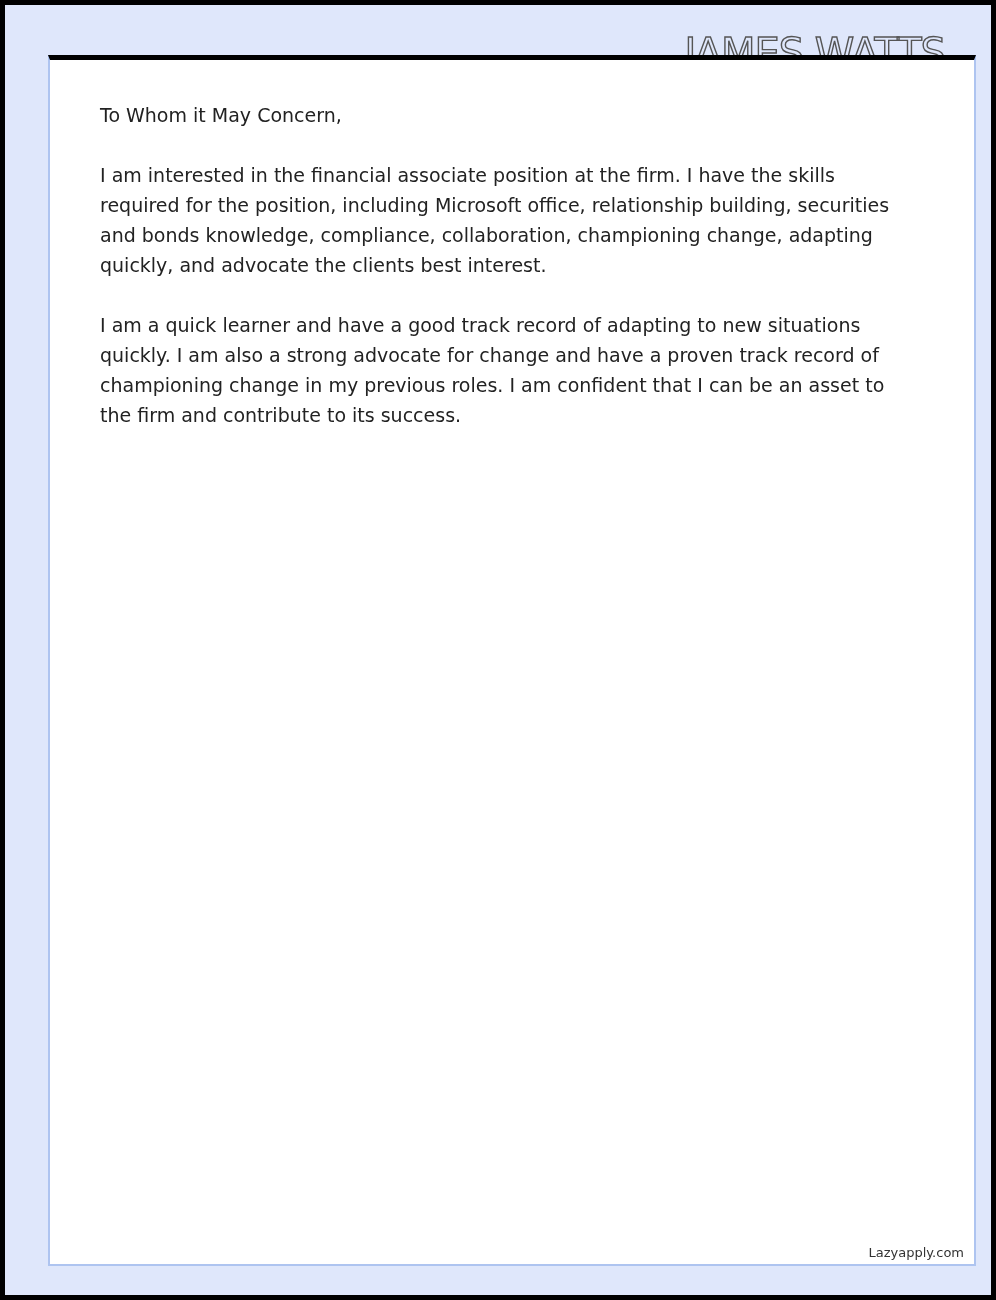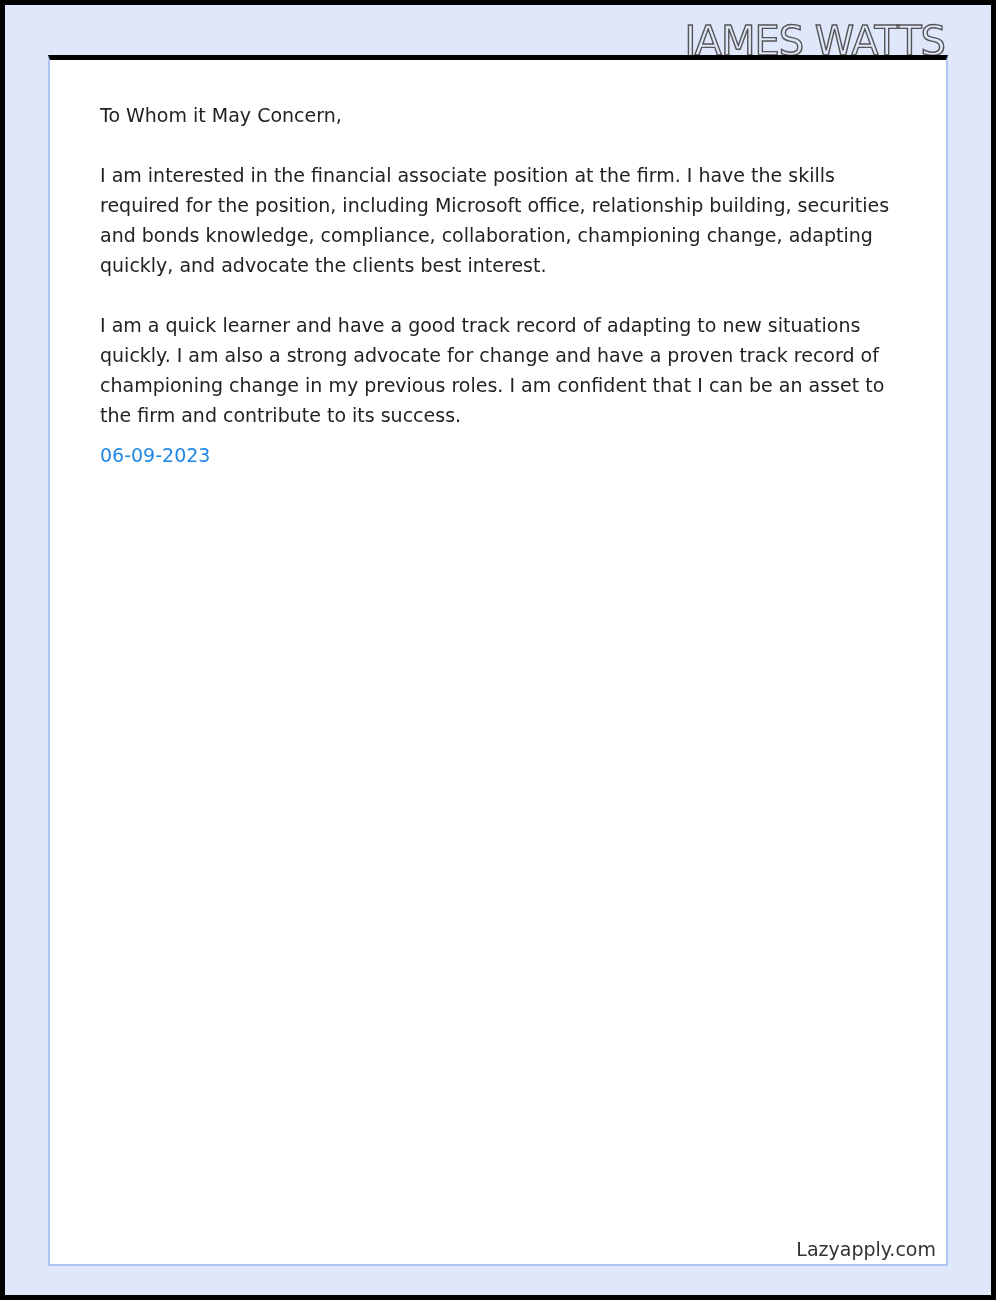--- a/index.html
+++ b/index.html
@@ -1,34 +1,33 @@
 <!DOCTYPE html>
 <html><head>
 <meta charset="utf-8">
 <style>
   html, body { margin:0; padding:0; }
   body { width:996px; height:1300px; position:relative; font-family:"DejaVu Sans", sans-serif; }
   .frame { position:absolute; left:0; top:0; width:986px; height:1290px; border:5px solid #000; background:#dfe7fb; }
-  .name { position:absolute; right:46px; top:12px; font-size:40px; letter-spacing:-1px; color:#dfe7fb;
+  .name { position:absolute; right:46px; top:24px; font-size:40px; letter-spacing:-1px; color:#dfe7fb;
           -webkit-text-stroke:1.4px #555; font-family:"DejaVu Sans", sans-serif; line-height:48px; }
   .card { position:absolute; left:43px; top:50px; width:896px; height:1204px; background:#fff;
           border-left:2px solid #aec4f0; border-right:2px solid #aec4f0; border-bottom:2px solid #aec4f0;
-          border-top:5px solid #000; }
+          border-top:5px solid #000;padding-left:28px; }
   .content { position:absolute; left:50px; top:40px; width:800px; font-size:19px; line-height:30px; color:#222; }
   .content p { margin:0 0 30px 0; }
   .date { color:#1e88e5; margin-top:-20px; }
-  .footer { position:absolute; right:10px; bottom:4px; font-size:19px; color:#333;text-align:right; }
+  .footer { position:absolute; right:10px; bottom:4px; font-size:13px; color:#333;text-align:right; }
 </style>
 </head>
 <body>
 
 <div class="frame">
   <div class="name">JAMES WATTS</div>
   <div class="card">
     <div class="content">
       <p>To Whom it May Concern,</p>
       <p>I am interested in the financial associate position at the firm. I have the skills required for the position, including Microsoft office, relationship building, securities and bonds knowledge, compliance, collaboration, championing change, adapting quickly, and advocate the clients best interest.</p>
       <p>I am a quick learner and have a good track record of adapting to new situations quickly. I am also a strong advocate for change and have a proven track record of championing change in my previous roles. I am confident that I can be an asset to the firm and contribute to its success.</p>
-      <div class="date">06-09-2023</div>
     </div>
     <div class="footer">Lazyapply.com</div>
   </div>
 </div>
 
 </body></html>

